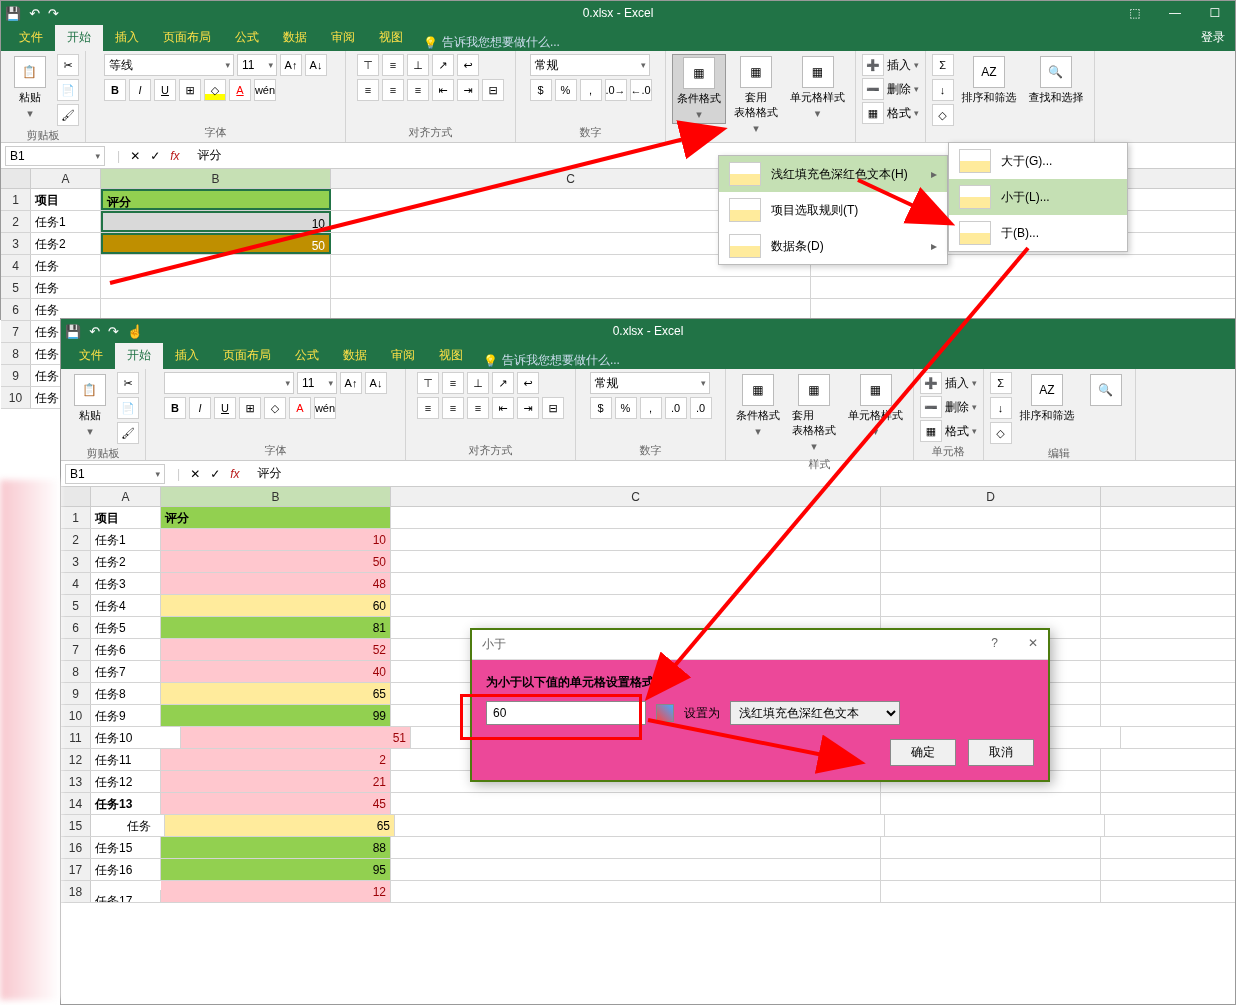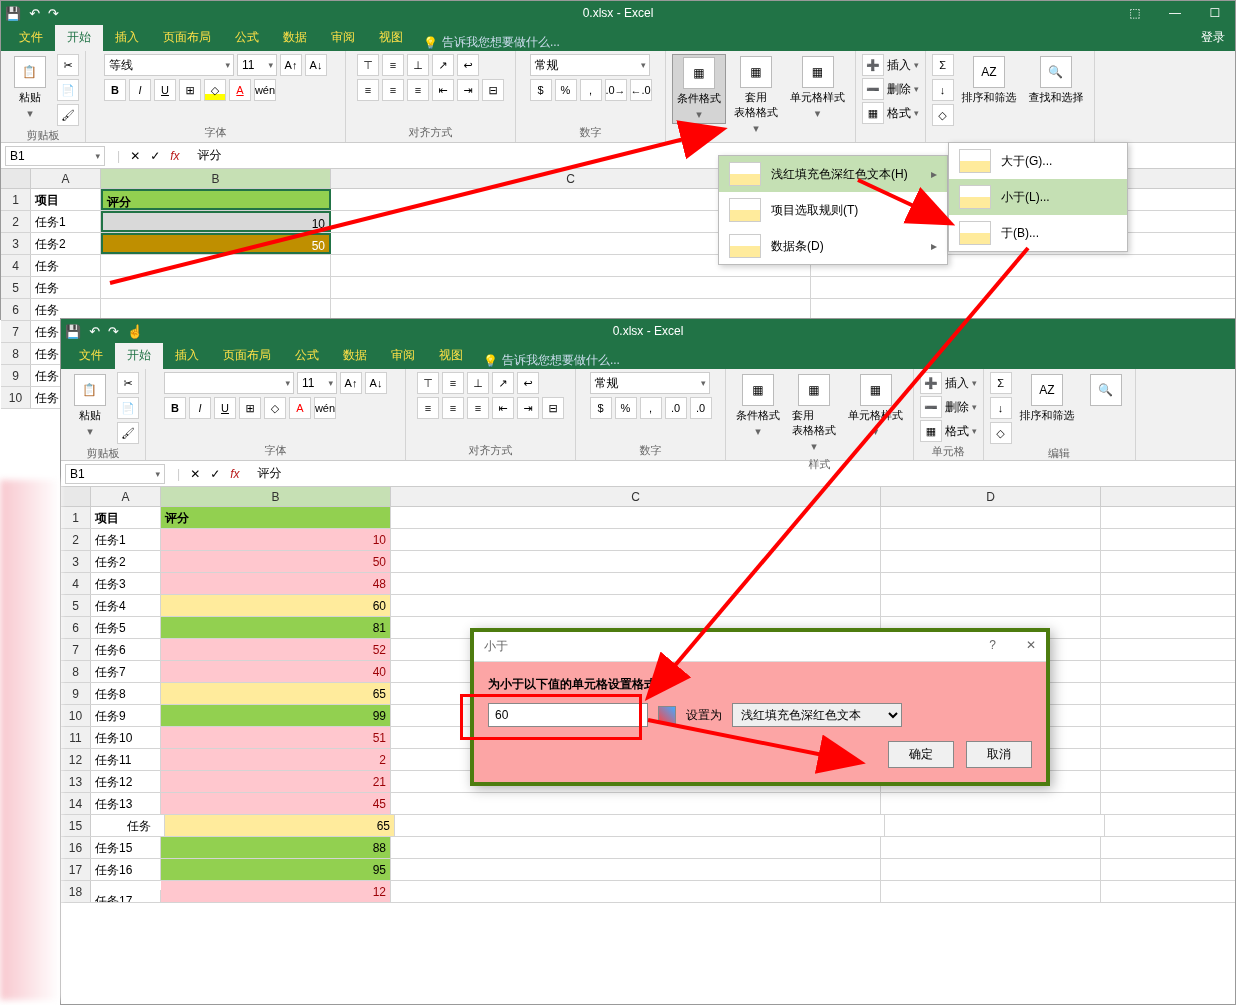--- a/index.html
+++ b/index.html
@@ -51,21 +51,21 @@
 .hl-header{background:#92d050;font-weight:bold}
 
 
 .dropdown{position:absolute;background:#fff;border:1px solid #bbb;box-shadow:2px 2px 6px rgba(0,0,0,.2);z-index:50}
 .dropdown .item{display:flex;align-items:center;padding:6px 10px;gap:10px;white-space:nowrap}
 .dropdown .item:hover,.dropdown .item.hover{background:#c5e0b4}
 .dropdown .item .ico{width:32px;height:24px;border:1px solid #ccc;background:linear-gradient(#fff 50%,#ffeb9c 50%)}
 .dropdown .arrow{margin-left:auto;color:#666}
 
 
-.dialog{position:absolute;background:#fca5a5;border:4px solid #4d7c0f;box-shadow:3px 3px 12px rgba(0,0,0,.3);z-index:60}
+.dialog{position:absolute;background:#ec4899;border:2px solid #4d7c0f;box-shadow:3px 3px 12px rgba(0,0,0,.3);z-index:60}
 .dialog .titlebar2{background:#fff;border-bottom:1px solid #ddd;padding:6px 10px;display:flex;justify-content:space-between;color:#666}
 .dialog .body{padding:14px}
 .dialog .row-d{display:flex;align-items:center;gap:10px;margin-bottom:14px}
 .dialog input[type=text]{border:1px solid #888;padding:3px 6px;height:24px}
 .dialog select{border:1px solid #888;padding:2px 4px;height:24px}
 .dialog .btns{display:flex;gap:12px;justify-content:flex-end}
 .dialog button{padding:4px 20px;border:1px solid #888;background:#f0f0f0}
 .redbox{position:absolute;border:3px solid red;z-index:90;pointer-events:none}
 
 svg.arrow{position:absolute;z-index:95;pointer-events:none}
@@ -599,42 +599,42 @@
       </div>
       <div class="row">
         <div class="row-h">10</div>
       <div class="cell" style="width:70px;">任务9</div>
       <div class="cell hl-green num" style="width:230px">99</div>
       <div class="cell" style="width:490px"></div>
       <div class="cell" style="width:220px"></div>
       </div>
       <div class="row">
         <div class="row-h">11</div>
-      <div class="cell" style="width:70px;">任务10</div>
+      <div class="cell" style="width:90px;">任务10</div>
       <div class="cell hl-pink num" style="width:230px">51</div>
       <div class="cell" style="width:490px"></div>
       <div class="cell" style="width:220px"></div>
       </div>
       <div class="row">
         <div class="row-h">12</div>
       <div class="cell" style="width:70px;">任务11</div>
       <div class="cell hl-pink num" style="width:230px">2</div>
       <div class="cell" style="width:490px"></div>
       <div class="cell" style="width:220px"></div>
       </div>
       <div class="row">
         <div class="row-h">13</div>
       <div class="cell" style="width:70px;">任务12</div>
       <div class="cell hl-pink num" style="width:230px">21</div>
       <div class="cell" style="width:490px"></div>
       <div class="cell" style="width:220px"></div>
       </div>
       <div class="row">
         <div class="row-h">14</div>
-      <div class="cell" style="width:70px;">任务13</div>
+      <div class="cell" style="width:70px;font-weight:bold;">任务13</div>
       <div class="cell hl-pink num" style="width:230px">45</div>
       <div class="cell" style="width:490px"></div>
       <div class="cell" style="width:220px"></div>
       </div>
       <div class="row">
         <div class="row-h">15</div>
       <div class="cell" style="width:74px;padding-left:36px;">任务14</div>
       <div class="cell hl-yellow num" style="width:230px">65</div>
       <div class="cell" style="width:490px"></div>
       <div class="cell" style="width:220px"></div>

